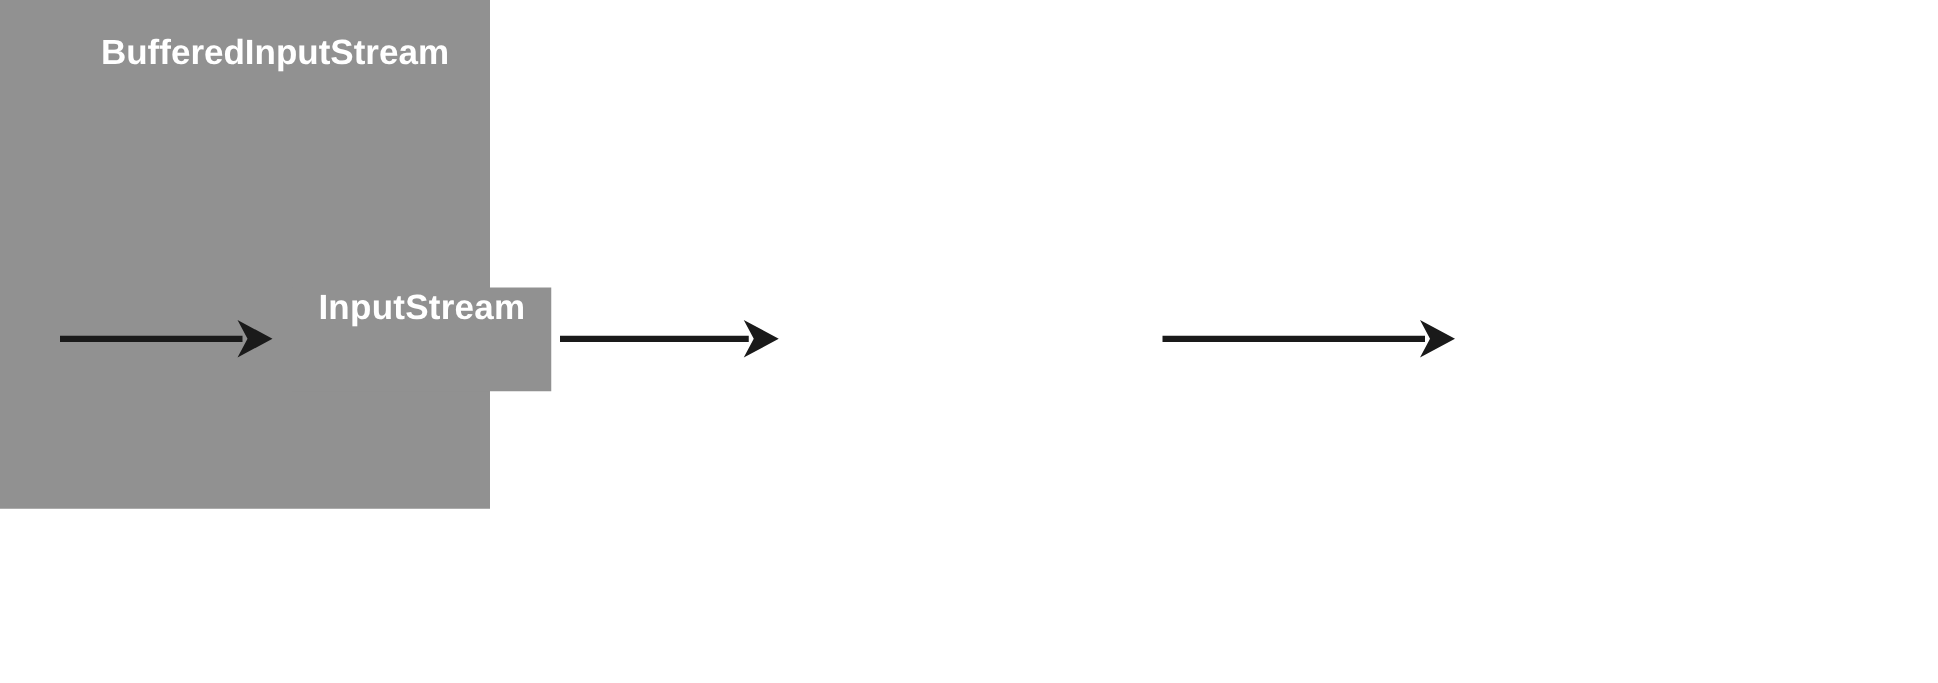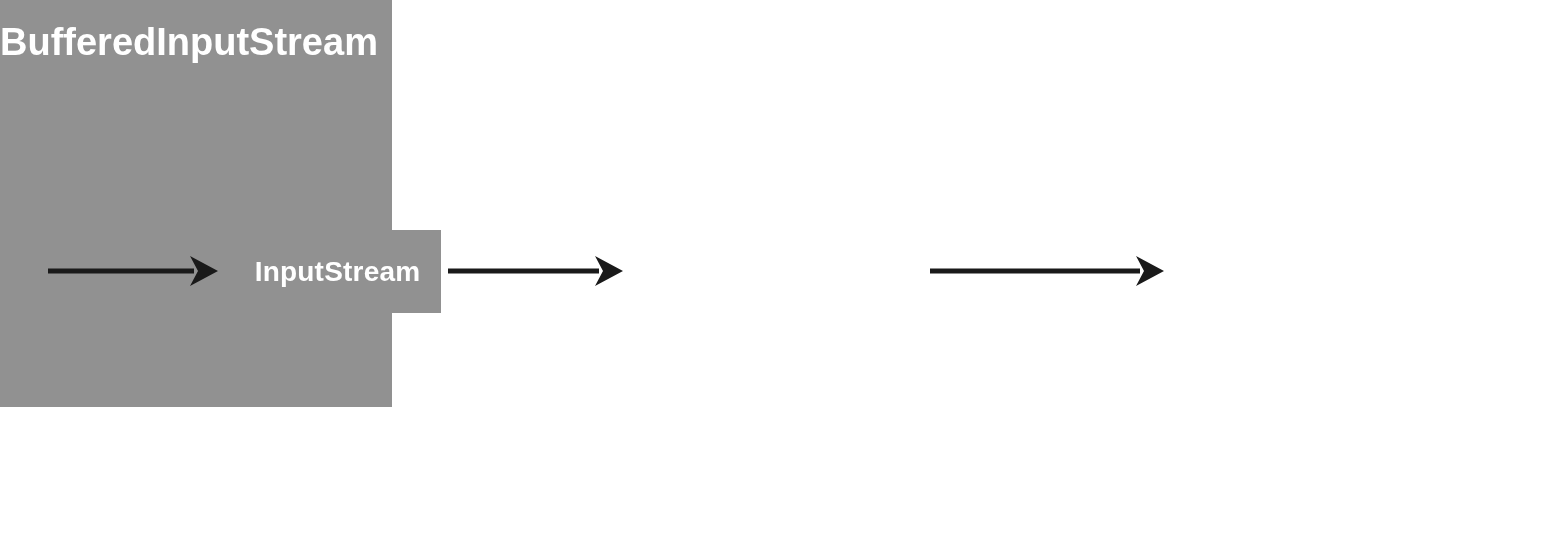--- a/index.html
+++ b/index.html
@@ -14,44 +14,44 @@
     position: relative;
     width: 1550px;
     height: 546px;
     background: #ffffff;
     overflow: hidden;
   }
   .box {
     position: absolute;
     box-sizing: border-box;
     display: flex;
-    align-items: center;
+    align-items: flex-start;
     justify-content: center;
     color: #ffffff;
     font-weight: bold;
     letter-spacing: 0.2px;
     user-select: none;
   }
   
   #bufferedinputstream-box {
     left: 539px;
     top: 66px;
     width: 392px;
     height: 407px;
     background: #919191;
     display: block;
   }
   #bufferedinputstream-label {
     position: absolute;
     left: 0;
     top: 24px;
     width: 440px;
-    text-align: left;
+    text-align: center;
     color: #ffffff;
-    font-size: 38px;
+    font-size: 28px;
     font-weight: bold;
     line-height: 36px;
   }
   
   #buffer-box {
     left: 631px;
     top: 229px;
     width: 209px;
     height: 85px;
     background: transparent;

